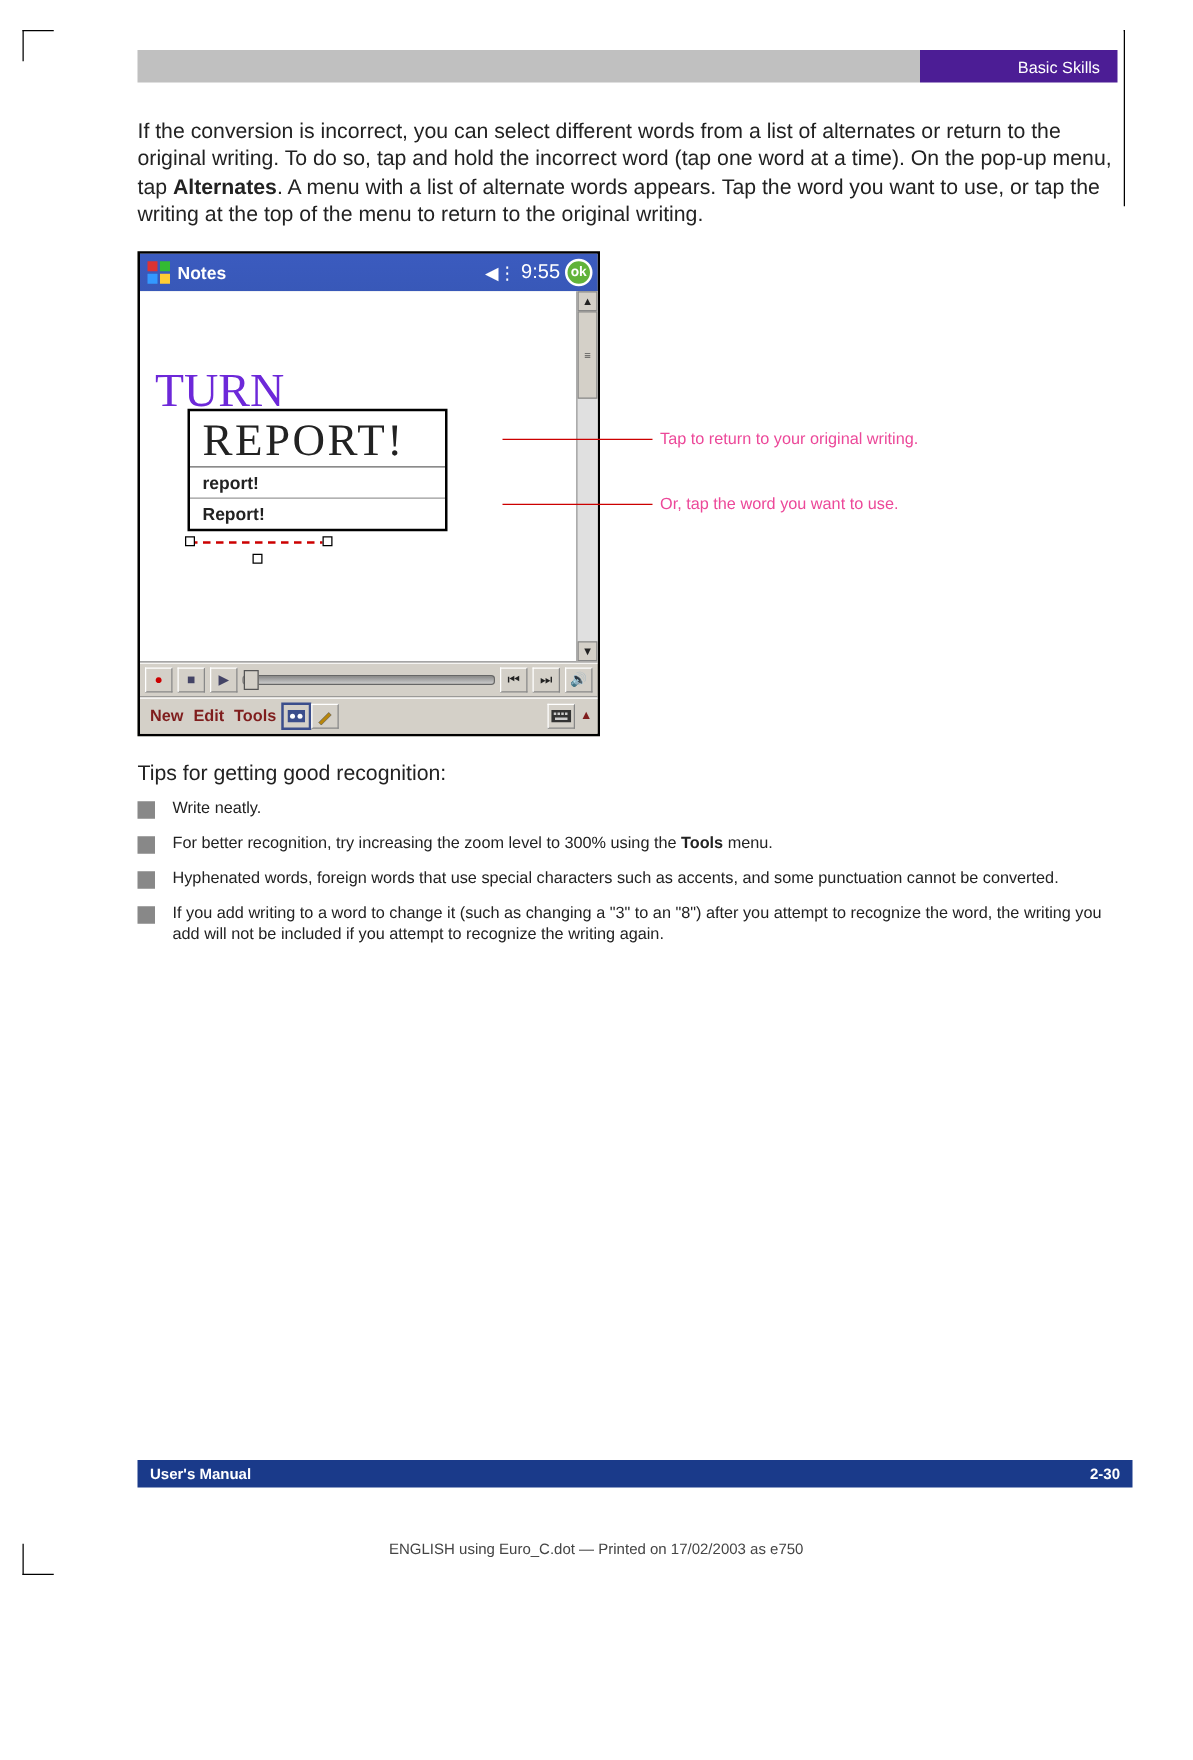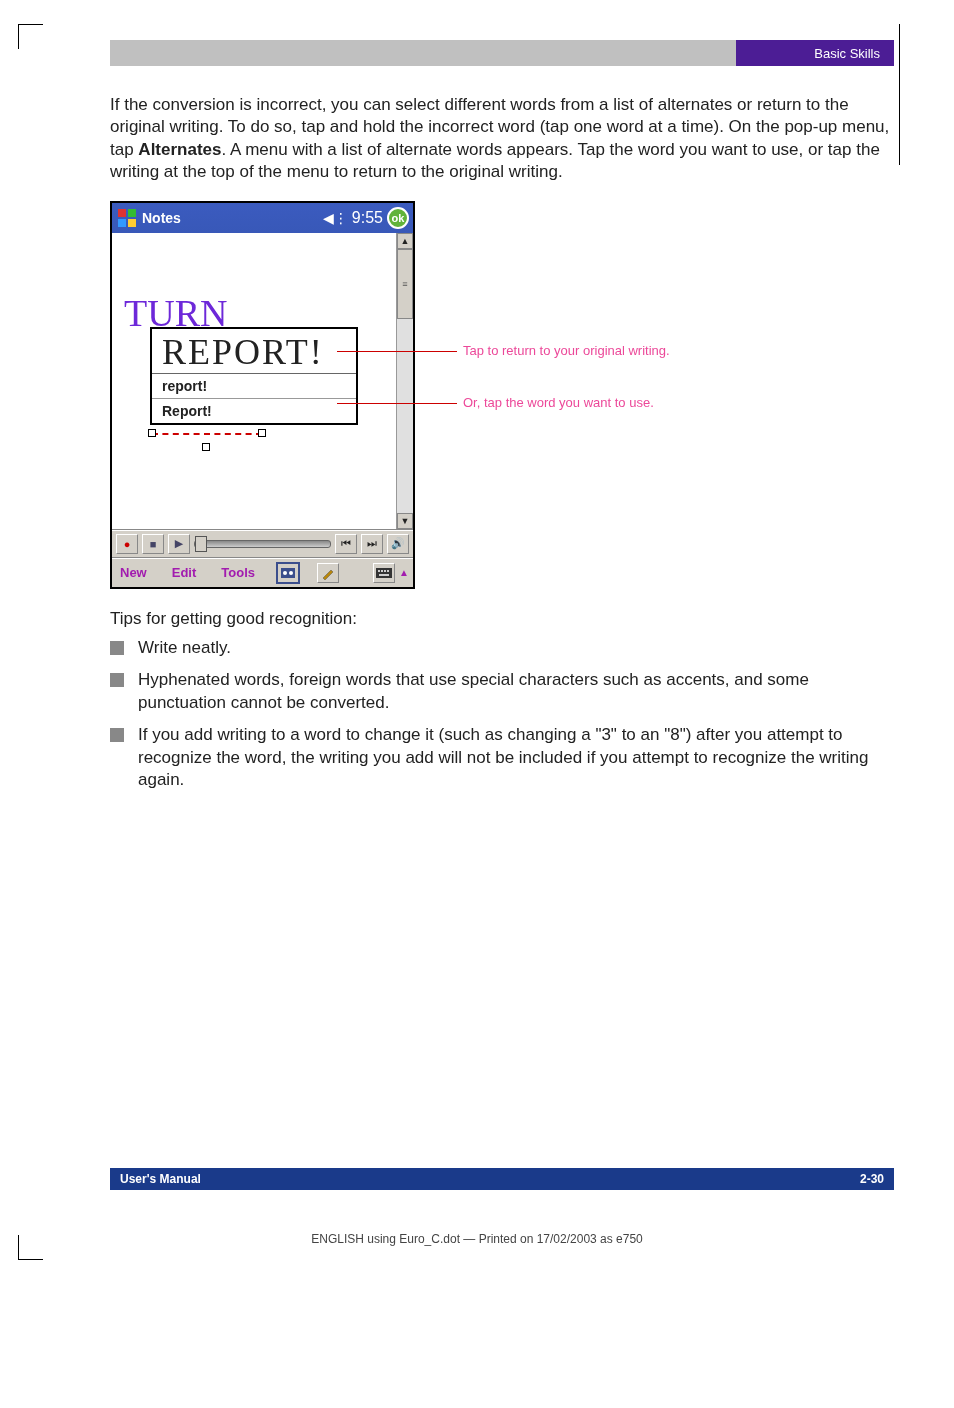--- a/index.html
+++ b/index.html
@@ -74,21 +74,21 @@
     font-size: 17px;
     line-height: 1.32;
   }
   .figure-wrap {
     display: flex;
     gap: 0;
     margin-bottom: 20px;
   }
   .device-frame {
     border: 2px solid #000;
-    width: 305px;
+    width: 370px;
     background: #ece9d8;
     box-sizing: border-box;
   }
   .titlebar {
     display: flex;
     align-items: center;
     background: linear-gradient(#3b5bbf, #3858b8);
     height: 30px;
     padding: 0 4px;
     color: #fff;
@@ -256,22 +256,22 @@
   .menubar {
     height: 28px;
     background: #d4d0c8;
     border-top: 1px solid #fff;
     display: flex;
     align-items: center;
     padding: 0 4px;
     font-family: Tahoma, sans-serif;
     font-size: 13px;
     font-weight: bold;
-    color: #a21caf;
-    gap: 17px;
+    color: #7f1d1d;
+    gap: 0;
   }
   .menubar .m {
     padding: 2px 4px;
   }
   .right-icons {
     margin-left: auto;
     display: flex;
     gap: 4px;
     align-items: center;
   }
@@ -295,36 +295,36 @@
     margin: 14px 0 8px 0;
   }
   ul.tips {
     list-style: none;
     padding: 0;
     margin: 0;
   }
   ul.tips li {
     display: flex;
     gap: 14px;
-    font-size: 17px;
+    font-size: 13px;
     line-height: 1.32;
     margin-bottom: 10px;
   }
   .bullet {
     width: 14px;
     height: 14px;
     background: #888;
     flex-shrink: 0;
     margin-top: 4px;
   }
   
   .footer {
     position: absolute;
     left: 110px;
-    right: 60px;
+    right: 48px;
     bottom: 90px;
     height: 22px;
     background: var(--footer-blue);
     color: #fff;
     font-size: 12px;
     font-weight: bold;
     display: flex;
     align-items: center;
     padding: 0 10px;
     justify-content: space-between;
@@ -452,20 +452,24 @@
 
   <p class="tips-intro">Tips for getting good recognition:</p>
 
   <ul class="tips">
     <li>
         <span class="bullet"></span>
         <span>Write neatly.</span>
       </li>
     <li>
         <span class="bullet"></span>
+        <span>For better recognition, try increasing the zoom level to 300% using the <b>Tools</b> menu.</span>
+      </li>
+    <li>
+        <span class="bullet"></span>
         <span>Hyphenated words, foreign words that use special characters such as accents, and some punctuation cannot be converted.</span>
       </li>
     <li>
         <span class="bullet"></span>
         <span>If you add writing to a word to change it (such as changing a "3" to an "8") after you attempt to recognize the word, the writing you add will not be included if you attempt to recognize the writing again.</span>
       </li>
   </ul>
 
   <div class="footer">
     <span>User's Manual</span>

